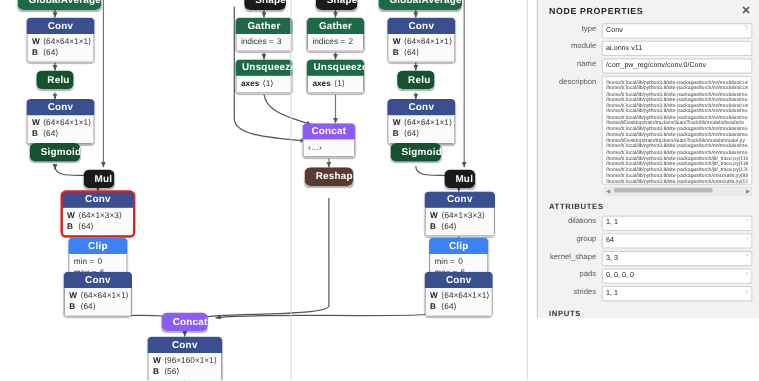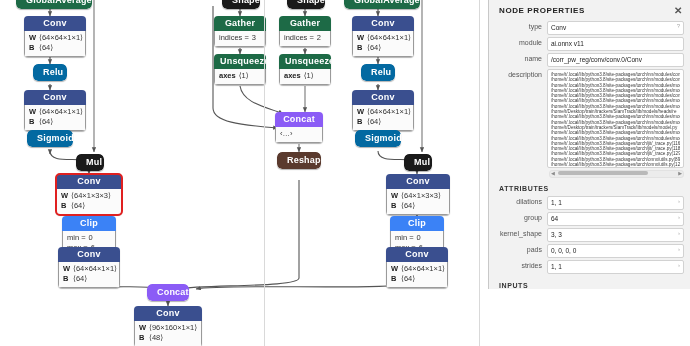--- a/index.html
+++ b/index.html
@@ -24,21 +24,21 @@
               padding:2px 4px 3px 4px;}
   .node .row{display:flex;gap:3px;line-height:10px;font-size:7.5px;white-space:nowrap;}
   .node .row .k{font-weight:bold;min-width:7px;}
   .node .row .v{color:#333;}
   .node.solo{border-radius:5px;}
   .node.solo .hdr{padding:3px 10px;border-radius:5px;}
 
   
   .c-conv .hdr{background:#3a4f8f;}
   .c-act .hdr{background:#3b82f6;}
-  .c-act.solo .hdr{background:#0369a1;text-align:right;}
+  .c-act.solo .hdr{background:#14532d;text-align:right;}
   .c-pool .hdr{background:#1d6a46;}
   .c-shape .hdr{background:#1a1a1a;}
   .c-tensor .hdr{background:#8b5cf6;}
   .c-transform .hdr{background:#5a3a2e;}
   .c-data .hdr{background:#1d6a46;}
 
   .node.selected{outline:2px solid #e02020;outline-offset:-1px;border-radius:4px;}
   .node.selected .body{border-color:#e02020;}
 
   .divider{position:absolute;top:0;width:1px;height:346px;background:#d9d9d9;}
@@ -370,21 +370,21 @@
 
     <div class="node c-conv" style="left:134px;top:306px;width:68px;">
       <div class="hdr">Conv</div>
       <div class="body">
         <div class="row">
           <span class="k">W</span>
           <span class="v">⟨96×160×1×1⟩</span>
         </div>
         <div class="row">
           <span class="k">B</span>
-          <span class="v">⟨48⟩</span>
+          <span class="v">⟨56⟩</span>
         </div>
       </div>
     </div>
 
     <div class="divider" style="left:264px;"></div>
     <div class="divider" style="left:479px;"></div>
   </div>
 
   <div class="sidebar">
 

